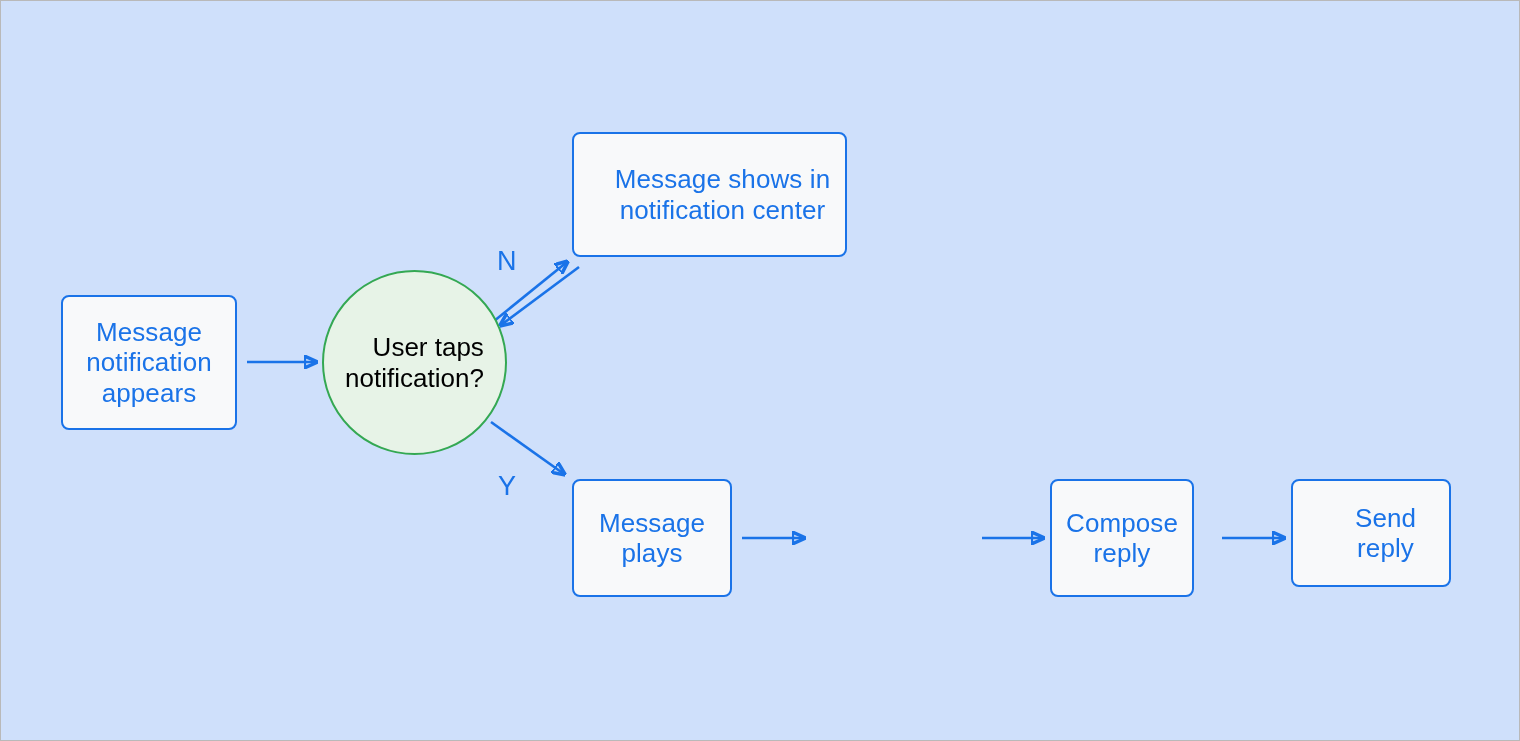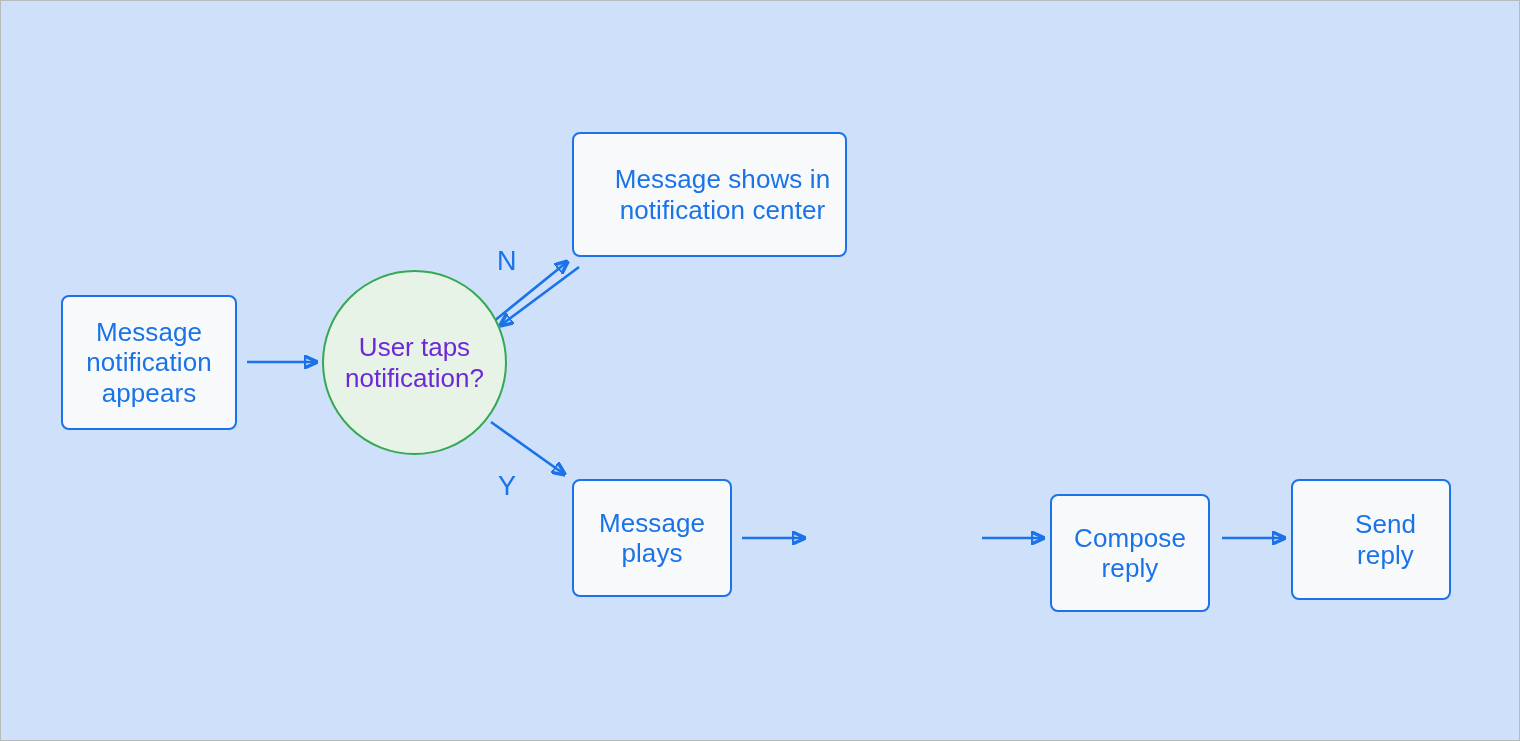--- a/index.html
+++ b/index.html
@@ -33,25 +33,25 @@
     letter-spacing: 0.1px;
     white-space: pre-line;
     padding: 2px 6px;
   }
   .node-circle {
     position: absolute;
     box-sizing: border-box;
     display: flex;
     align-items: center;
     justify-content: center;
-    text-align: center;
+    text-align: right;
     background: #e7f3e7;
     border: 2px solid #34a853;
     border-radius: 50%;
-    color: #6d28d9;
+    color: #000000;
     font-size: 26px;
     line-height: 1.16;
     white-space: pre-line;
   }
   .edge-label {
     position: absolute;
     color: #1a73e8;
     font-size: 27px;
     line-height: 1;
     pointer-events: none;
@@ -104,23 +104,23 @@
   <div class="node-circle" style="left:321px; top:269px; width:185px; height:185px;">User taps
 notification?</div>
 
   <div class="node" style="left:571px; top:131px; width:275px; height:125px;padding-left:32px;">Message shows in
 notification center</div>
 
   <div class="node" style="left:571px; top:478px; width:160px; height:118px;">Message
 plays</div>
 
 
-  <div class="node" style="left:1049px; top:493px; width:160px; height:118px;">Compose
+  <div class="node" style="left:1049px; top:478px; width:144px; height:118px;">Compose
 reply</div>
 
-  <div class="node" style="left:1290px; top:478px; width:160px; height:121px;padding-left:35px;">Send
+  <div class="node" style="left:1290px; top:478px; width:160px; height:108px;padding-left:35px;">Send
 reply</div>
 
   <div class="edge-label" style="left:496px; top:247px;">N</div>
 
   <div class="edge-label" style="left:497px; top:472px;">Y</div>
 
 </div>
 
 </body></html>

